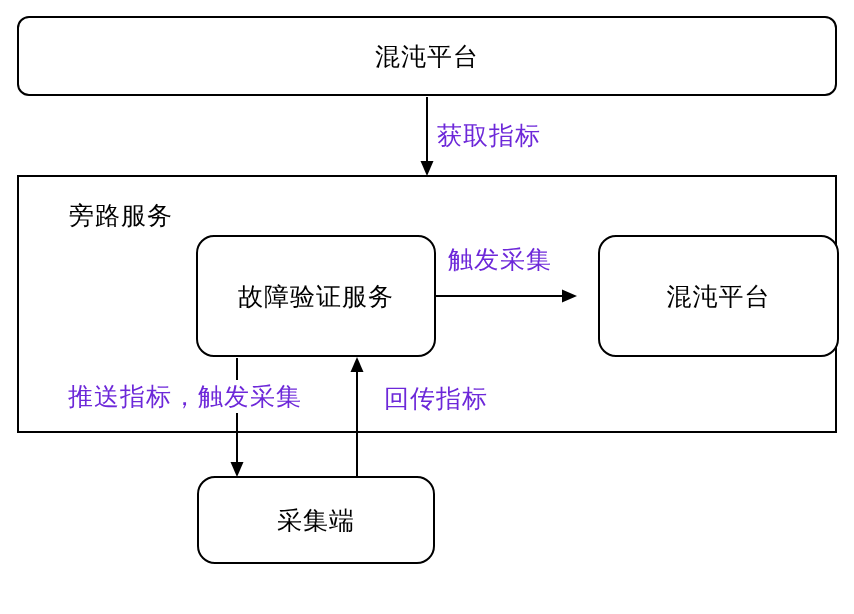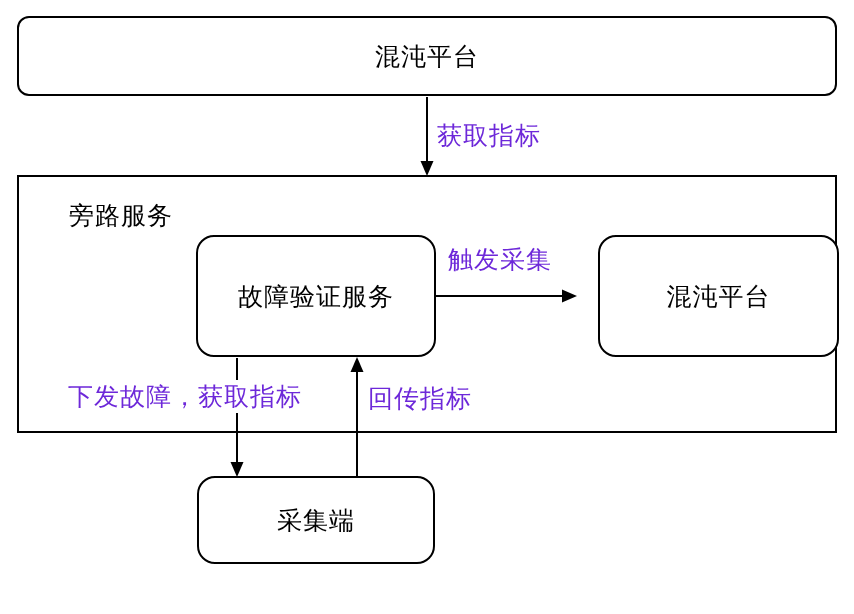--- a/index.html
+++ b/index.html
@@ -52,21 +52,21 @@
     position: absolute;
     font-size: 25px;
     color: #6d28d9;
     white-space: nowrap;
     letter-spacing: 1px;
     font-family: Liberation Serif, serif;
   }
   #label-fetch-metrics { left: 437px; top: 119px; }
   #label-push-metrics { left: 448px; top: 243px; }
   #label-dispatch-fault { left: 66px; top: 380px; background: #ffffff; padding: 0 2px; }
-  #label-return-metrics { left: 368px; top: 382px; }
+  #label-return-metrics { left: 384px; top: 382px; }
 </style>
 </head>
 <body>
 
 <div class="canvas">
 
   <svg class="edge-svg" viewBox="0 0 854 614" xmlns="http://www.w3.org/2000/svg">
 
     <g>
       <line x1="427" y1="97" x2="427" y2="163" stroke="#000000" stroke-width="2"></line>
@@ -106,17 +106,17 @@
   </div>
 
   <div class="node rounded-lg" id="collector">
     <span>采集端</span>
   </div>
 
   <div class="edge-label" id="label-fetch-metrics">获取指标</div>
 
   <div class="edge-label" id="label-push-metrics">触发采集</div>
 
-  <div class="edge-label" id="label-dispatch-fault">下发故障，获取指标</div>
+  <div class="edge-label" id="label-dispatch-fault">推送指标，触发采集</div>
 
   <div class="edge-label" id="label-return-metrics">回传指标</div>
 
 </div>
 
 </body></html>

